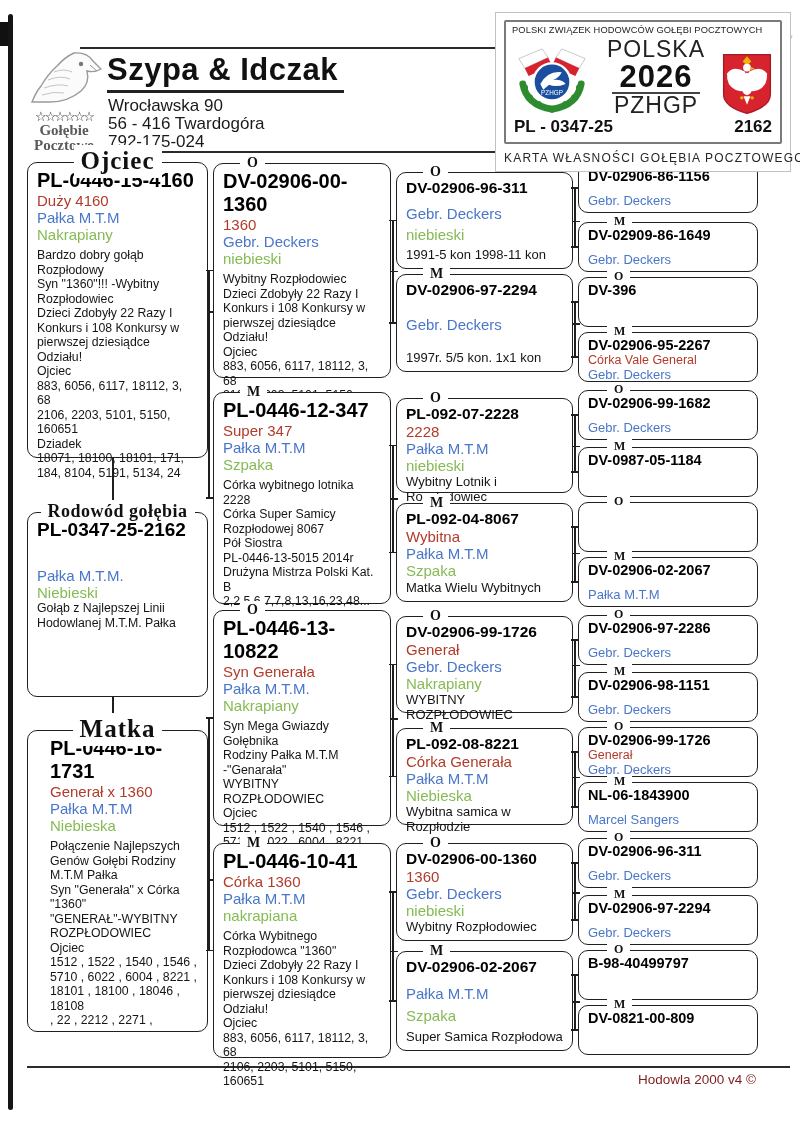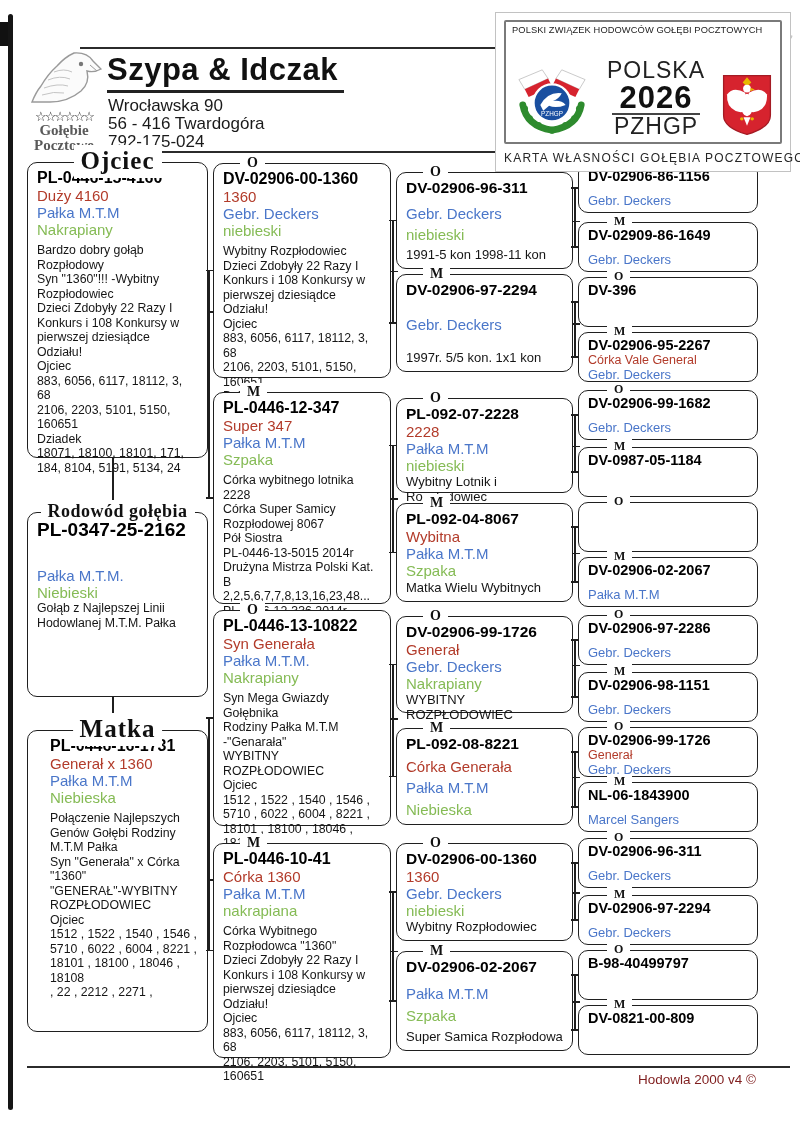--- a/index.html
+++ b/index.html
@@ -32,21 +32,21 @@
   .s-year { font-size:31px; font-weight:bold; color:#111; letter-spacing:1px; }
   .s-org { font-size:23px; color:#222; letter-spacing:1px; border-top:2.5px solid #444; display:inline-block; padding:0 2px; }
   .sbottom { display:flex; justify-content:space-between; font-weight:bold; font-size:17px; color:#111; padding:0 2px 1px 2px; }
   .cardtitle { text-align:center; font-size:12px; color:#262626; letter-spacing:1.2px; margin-top:7px; white-space:nowrap; }
 
   
   .pbox { position:absolute; background:#fff; border:1.6px solid var(--c-line,#1f1f1f); border-radius:10px; padding:6px 9px; z-index:2; }
   .tag { position:absolute; top:-10px; left:26px; background:#fff; padding:0 7px; font-family:"Liberation Serif", serif; font-weight:bold; font-size:14px; color:#111; line-height:1.3; }
   .tag.big { left:50%; transform:translateX(-50%); font-size:25px; top:-18px; white-space:nowrap; letter-spacing:1px; }
   .tag.mid { left:50%; transform:translateX(-50%); font-size:18px; top:-13px; white-space:nowrap; letter-spacing:.5px; }
-  .ring  { font-weight:bold; font-size:16px; color:#000; }
+  .ring  { font-weight:bold; font-size:20px; color:#000; }
   .ring.xl { font-size:19px; }
   .name  { font-size:15px; color:var(--c-name,#b23b2a); }
   .breeder { font-size:15px; color:var(--c-breeder,#4a76c9); }
   .colorline { font-size:15px; color:var(--c-color,#85bb55); }
   .desc { font-size:12.3px; line-height:1.18; color:#151515; white-space:pre-line; margin-top:5px; }
   .gapring { margin-bottom:26px; }
 
   .flexcol { display:flex; flex-direction:column; justify-content:space-between; }
   .flexcol .desc { margin-top:0; }
   .g3 .ring { font-size:15.5px; }
@@ -128,20 +128,24 @@
           <circle cx="30" cy="17" r="4.5" fill="#ffffff"></circle>
           <polygon points="34,16 39,18 34,20" fill="#e8b800"></polygon>
           <path d="M28 22 Q14 14 7 24 Q6 38 17 43 Q25 46 28 42 Z" fill="#ffffff"></path>
           <path d="M32 22 Q46 14 53 24 Q54 38 43 43 Q35 46 32 42 Z" fill="#ffffff"></path>
           <ellipse cx="30" cy="36" rx="7" ry="13" fill="#ffffff"></ellipse>
           <polygon points="26,50 34,50 30,60" fill="#ffffff"></polygon>
           <circle cx="24" cy="52" r="2" fill="#e8b800"></circle>
             <circle cx="36" cy="52" r="2" fill="#e8b800"></circle>
         </svg>
       </div>
+      <div class="sbottom">
+        <span>PL - 0347-25</span>
+        <span>2162</span>
+      </div>
     </div>
     <div class="cardtitle">KARTA  WŁASNOŚCI GOŁĘBIA POCZTOWEGO</div>
   </div>
 
   <div class="pbox tick-rm" style="left:27px; top:162px; width:181px; height:296px;">
     <span class="tag big">Ojciec</span>
     <div class="ring">PL-0446-15-4160</div>
     <div class="name">Duży 4160</div>
     <div class="breeder">Pałka M.T.M</div>
     <div class="colorline">Nakrapiany</div>
@@ -293,20 +297,21 @@
     <div class="breeder">Gebr. Deckers</div>
     <div class="colorline">Nakrapiany</div>
     <div class="desc">WYBITNY ROZPŁODOWIEC</div>
   </div>
   <div class="pbox g3 flexcol tick-l tick-r" style="left:396px; top:728px; width:177px; height:97px;">
     <span class="tag">M</span>
     <div class="ring">PL-092-08-8221</div>
     <div class="name">Córka Generała</div>
     <div class="breeder">Pałka M.T.M</div>
     <div class="colorline">Niebieska</div>
+    <div class="desc">Wybitna samica w Rozpłodzie</div>
   </div>
   <div class="pbox g3 flexcol tick-l tick-r" style="left:396px; top:843px; width:177px; height:98px;">
     <span class="tag">O</span>
     <div class="ring">DV-02906-00-1360</div>
     <div class="name">1360</div>
     <div class="breeder">Gebr. Deckers</div>
     <div class="colorline">niebieski</div>
     <div class="desc">Wybitny Rozpłodowiec</div>
   </div>
   <div class="pbox g3 flexcol tick-l tick-r" style="left:396px; top:951px; width:177px; height:100px;">

